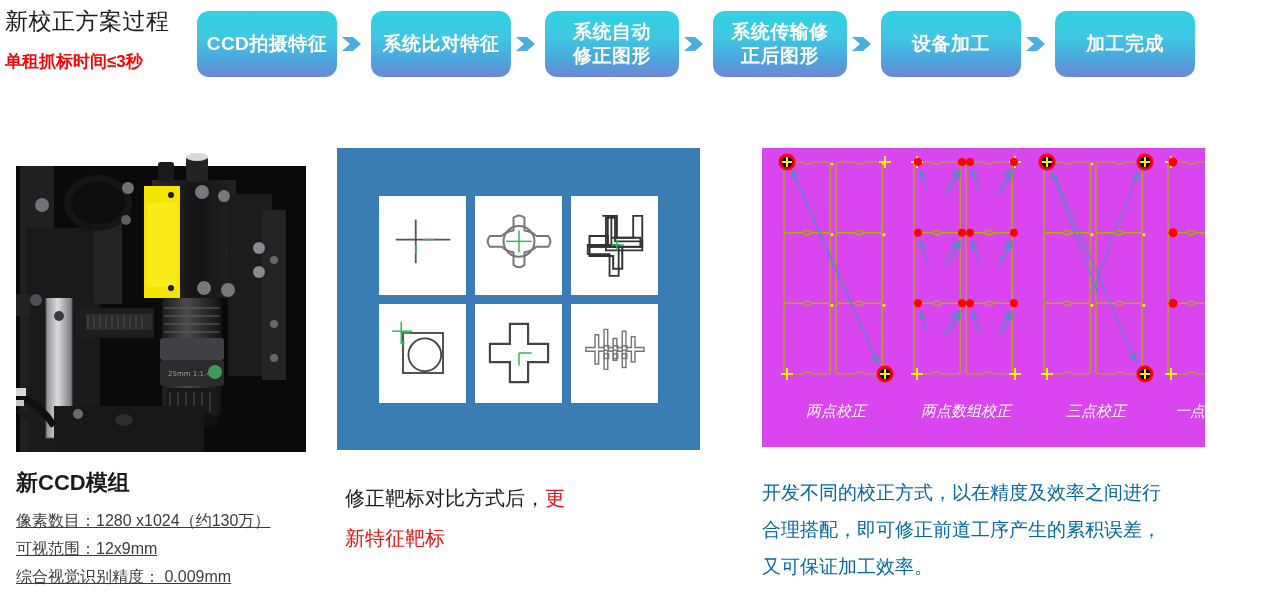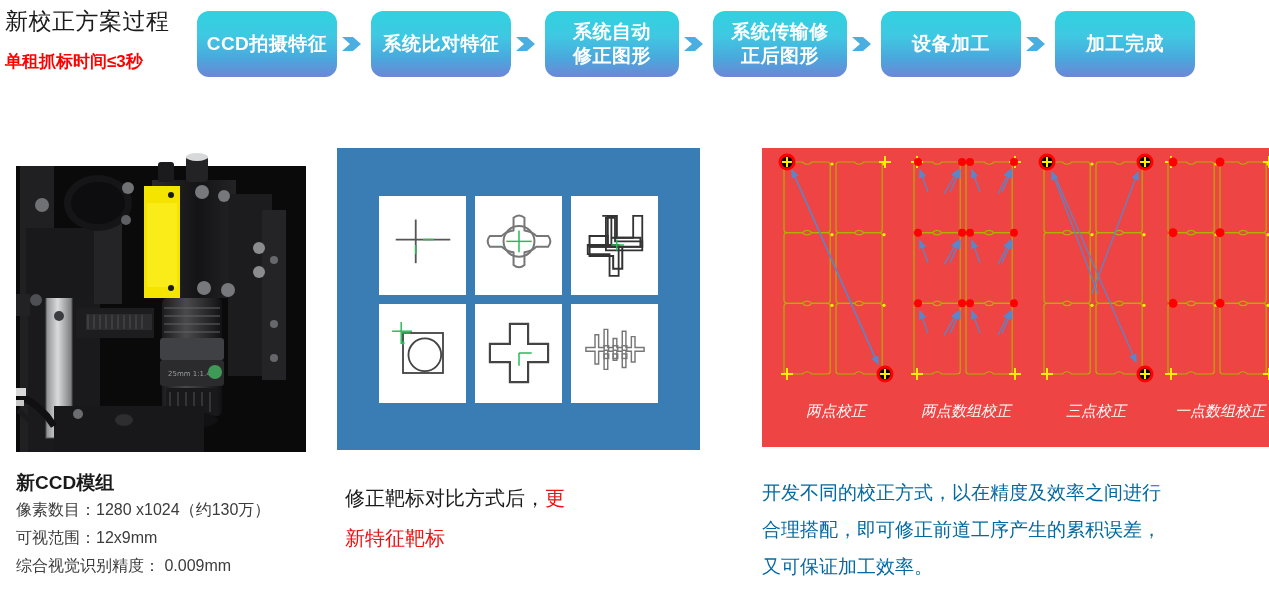--- a/index.html
+++ b/index.html
@@ -59,33 +59,33 @@
     display: grid; grid-template-columns: repeat(3, 87px);
     grid-template-rows: repeat(2, 99px); gap: 9px 9px;
   }
   .mark-cell {
     background: #ffffff; display: flex; align-items: center; justify-content: center;
   }
   .mark-cell svg { display: block; }
 
   
   .black-panel {
-    position: absolute; left: 762px; top: 0; width: 507px; height: 299px;
-    background: #ef4444; overflow: hidden;
+    position: absolute; left: 762px; top: 0; width: 443px; height: 299px;
+    background: #d946ef; overflow: hidden;
   }
   .black-panel svg { display: block; }
 
   
   .cap-left { position: absolute; left: 16px; top: 470px; width: 320px; }
   .cap-left .heading {
-    font-size: 19px; color: #1a1a1a; font-weight: bold; line-height: 26px;
-    margin-bottom: 0;
+    font-size: 22px; color: #1a1a1a; font-weight: bold; line-height: 26px;
+    margin-bottom: 11px;
   }
   .cap-left .spec {
-    font-size: 16px; color: #3c3c3c; line-height: 28px; white-space: nowrap;
+    font-size: 16px; color: #3c3c3c; line-height: 28px; white-space: nowrap; text-decoration: underline;
   }
 
   .cap-mid { position: absolute; left: 345px; top: 478px; width: 350px; }
   .cap-mid .line {
     font-size: 20px; color: #1a1a1a; line-height: 40px; white-space: nowrap;
   }
   .cap-mid .red { color: #ee1111; }
   .cap-mid .line.allred { color: #ee1111; }
 
   .cap-right { position: absolute; left: 762px; top: 474px; width: 500px; }

